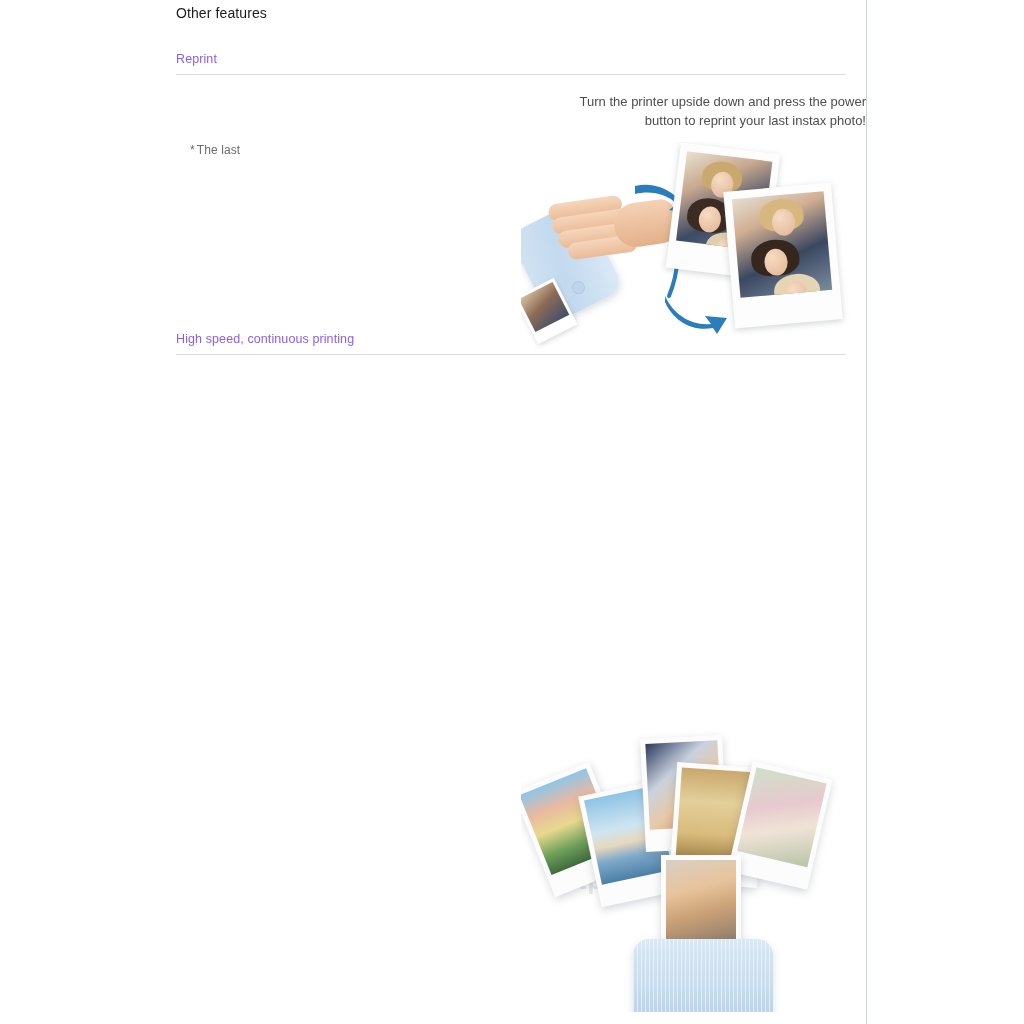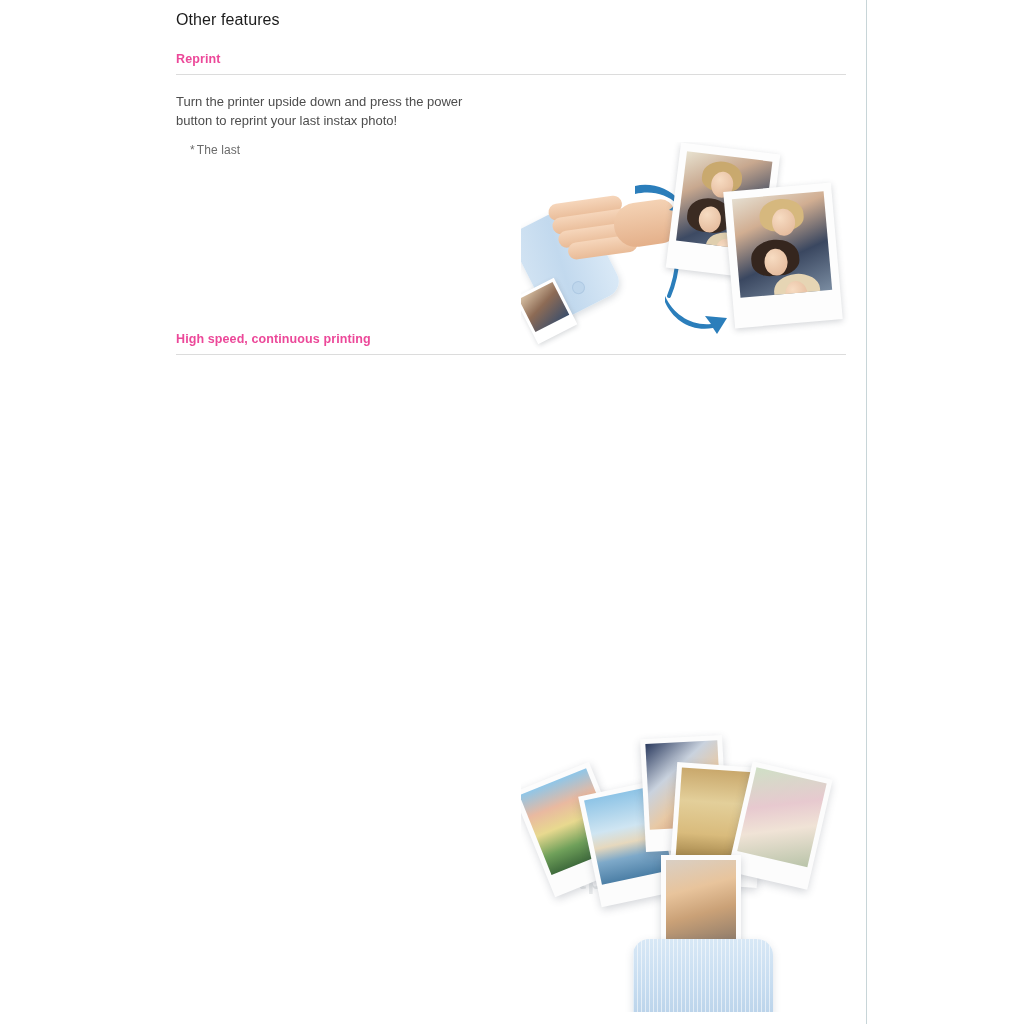--- a/index.html
+++ b/index.html
@@ -34,33 +34,33 @@
   #content {
     position: absolute;
     left: 176px;
     top: 0;
     width: 690px;
     height: 1024px;
   }
 
   
   .page-title {
-    font-size: 16px;
+    font-size: 14px;
     font-weight: 400;
     color: #1b1b1b;
     letter-spacing: 0.1px;
     margin: 0;
     position: absolute;
-    top: 11px;
+    top: 5px;
     left: 0;
   }
   .section-heading {
     font-size: 12.5px;
-    font-weight: 700;
-    color: #ec4899;
+    font-weight: 400;
+    color: #8b5cf6;
     letter-spacing: 0.1px;
     margin: 0;
   }
   .rule {
     height: 1px;
     background: #dcdcdc;
     width: 670px;
     margin-top: 8px;
   }
   .body-text {
@@ -77,21 +77,21 @@
     margin: 0;
     padding-left: 14px;
     letter-spacing: 0.1px;
   }
   .note .star { margin-right: 2px; }
 
   .section { position: absolute; left: 0; width: 690px; }
   #sec-reprint   { top: 52px; }
   #sec-speed     { top: 332px; }
   #sec-digital   { top: 716px; }
-  .sec-body { margin-top: 17px; }
+  .sec-body { margin-top: 17px; text-align: right; }
   .sec-note { margin-top: 12px; }
 
   
   .illus { position: absolute; overflow: hidden; }
   .wm {
     position: absolute;
     font-size: 26px;
     color: rgba(150,158,164,0.22);
     font-weight: 700;
     letter-spacing: 1px;

